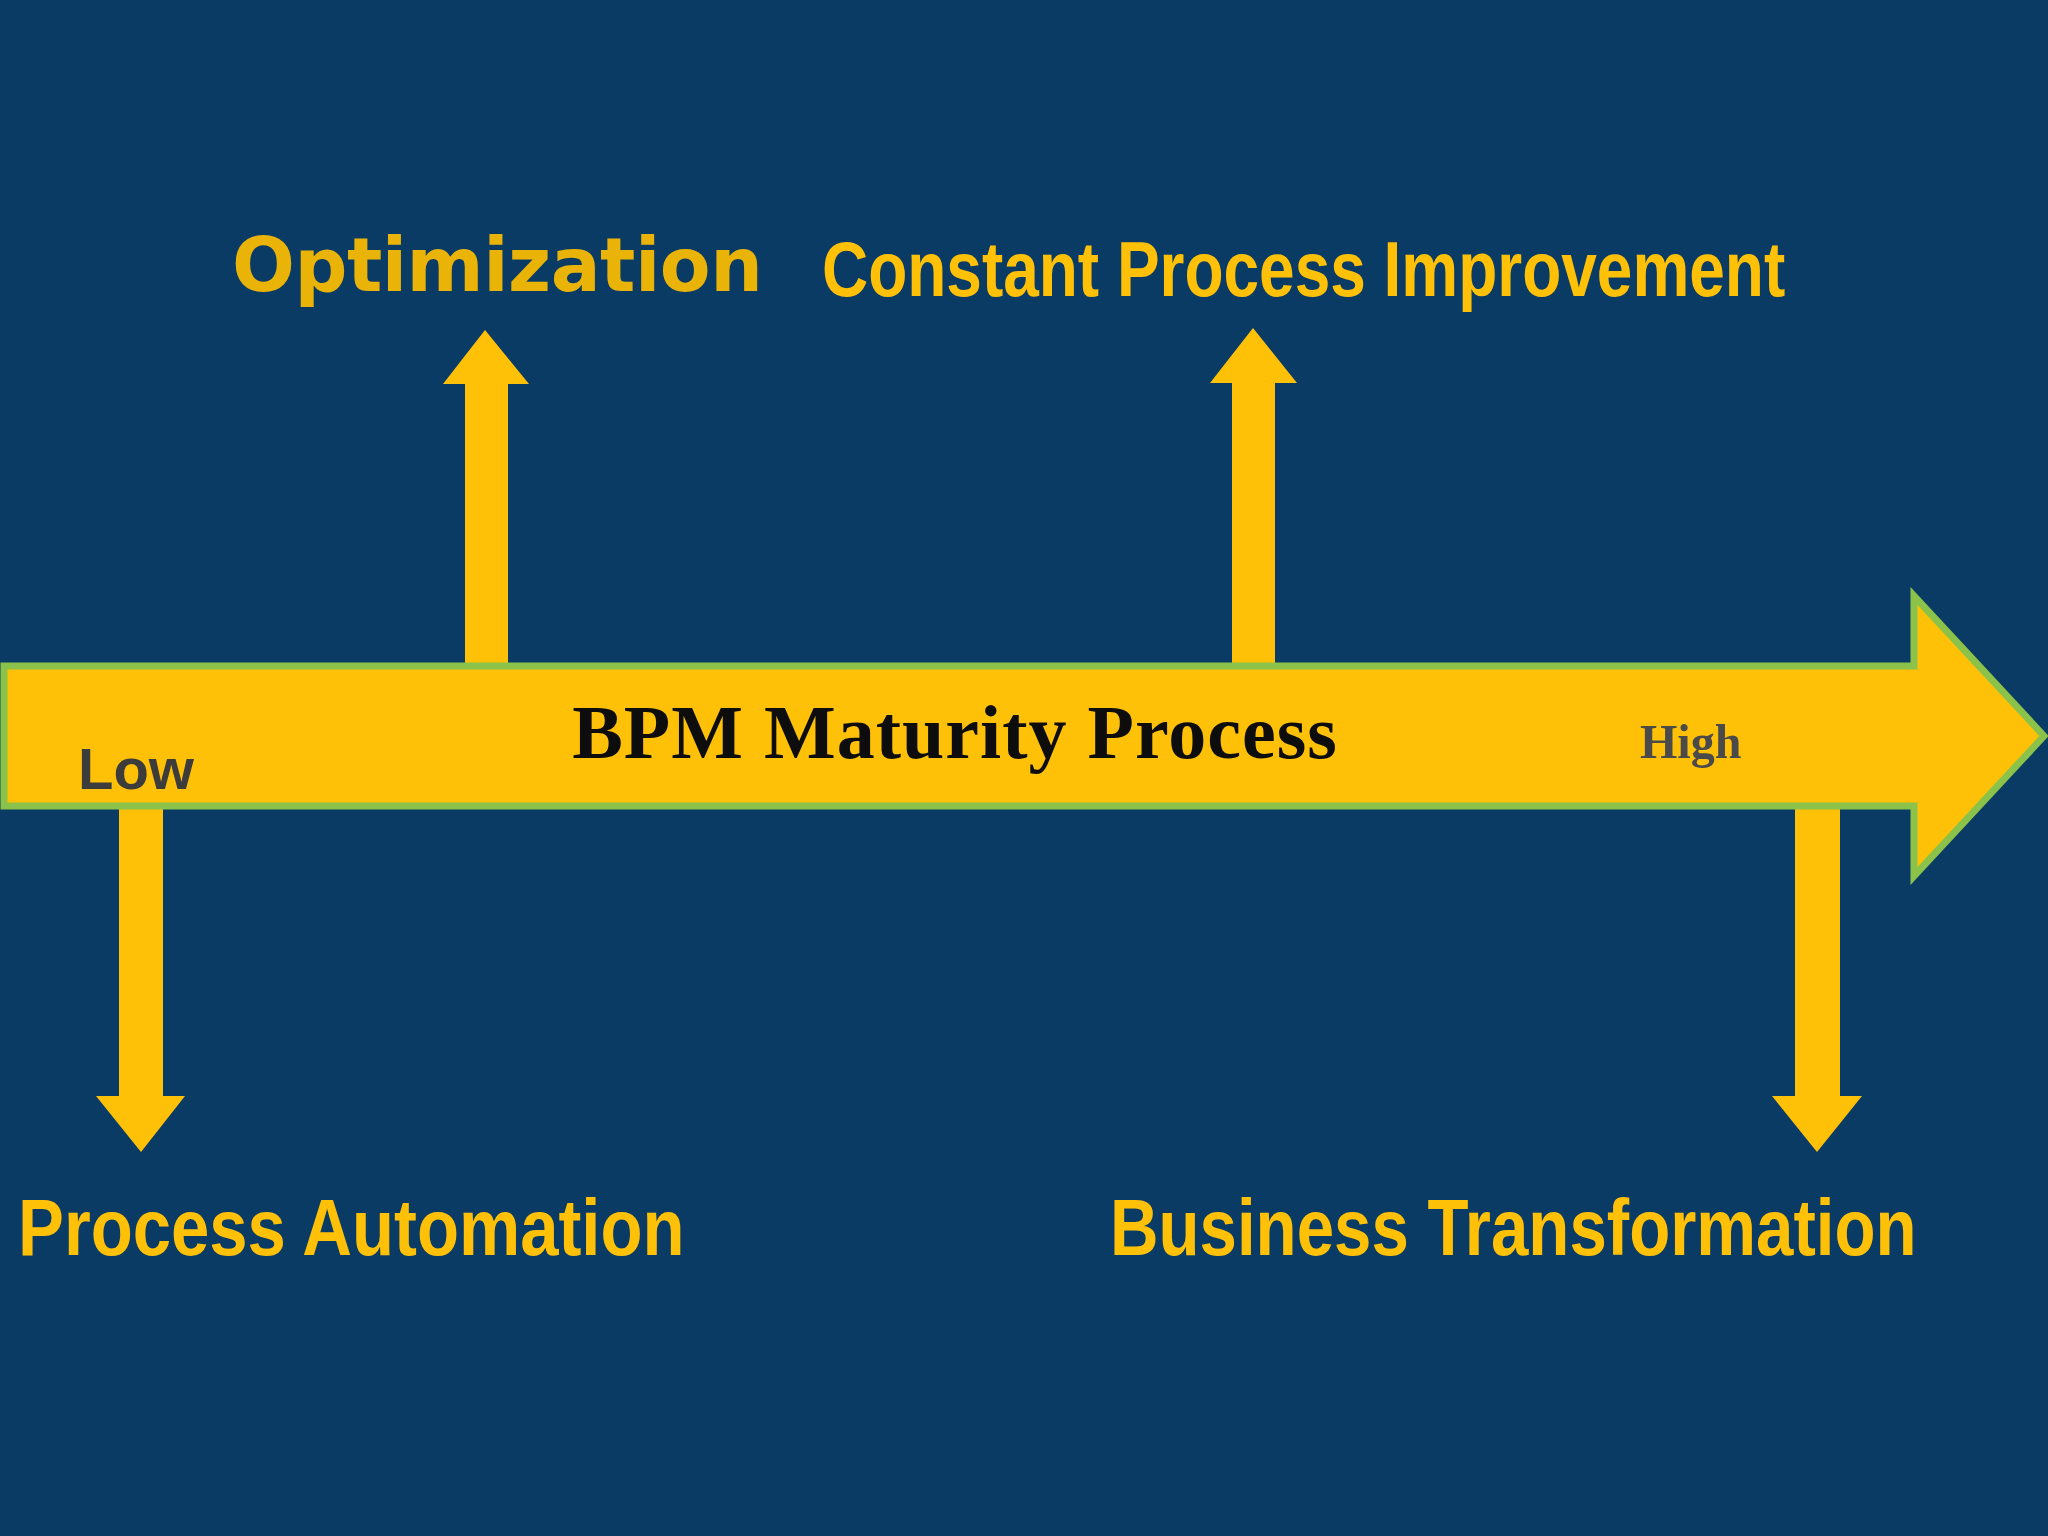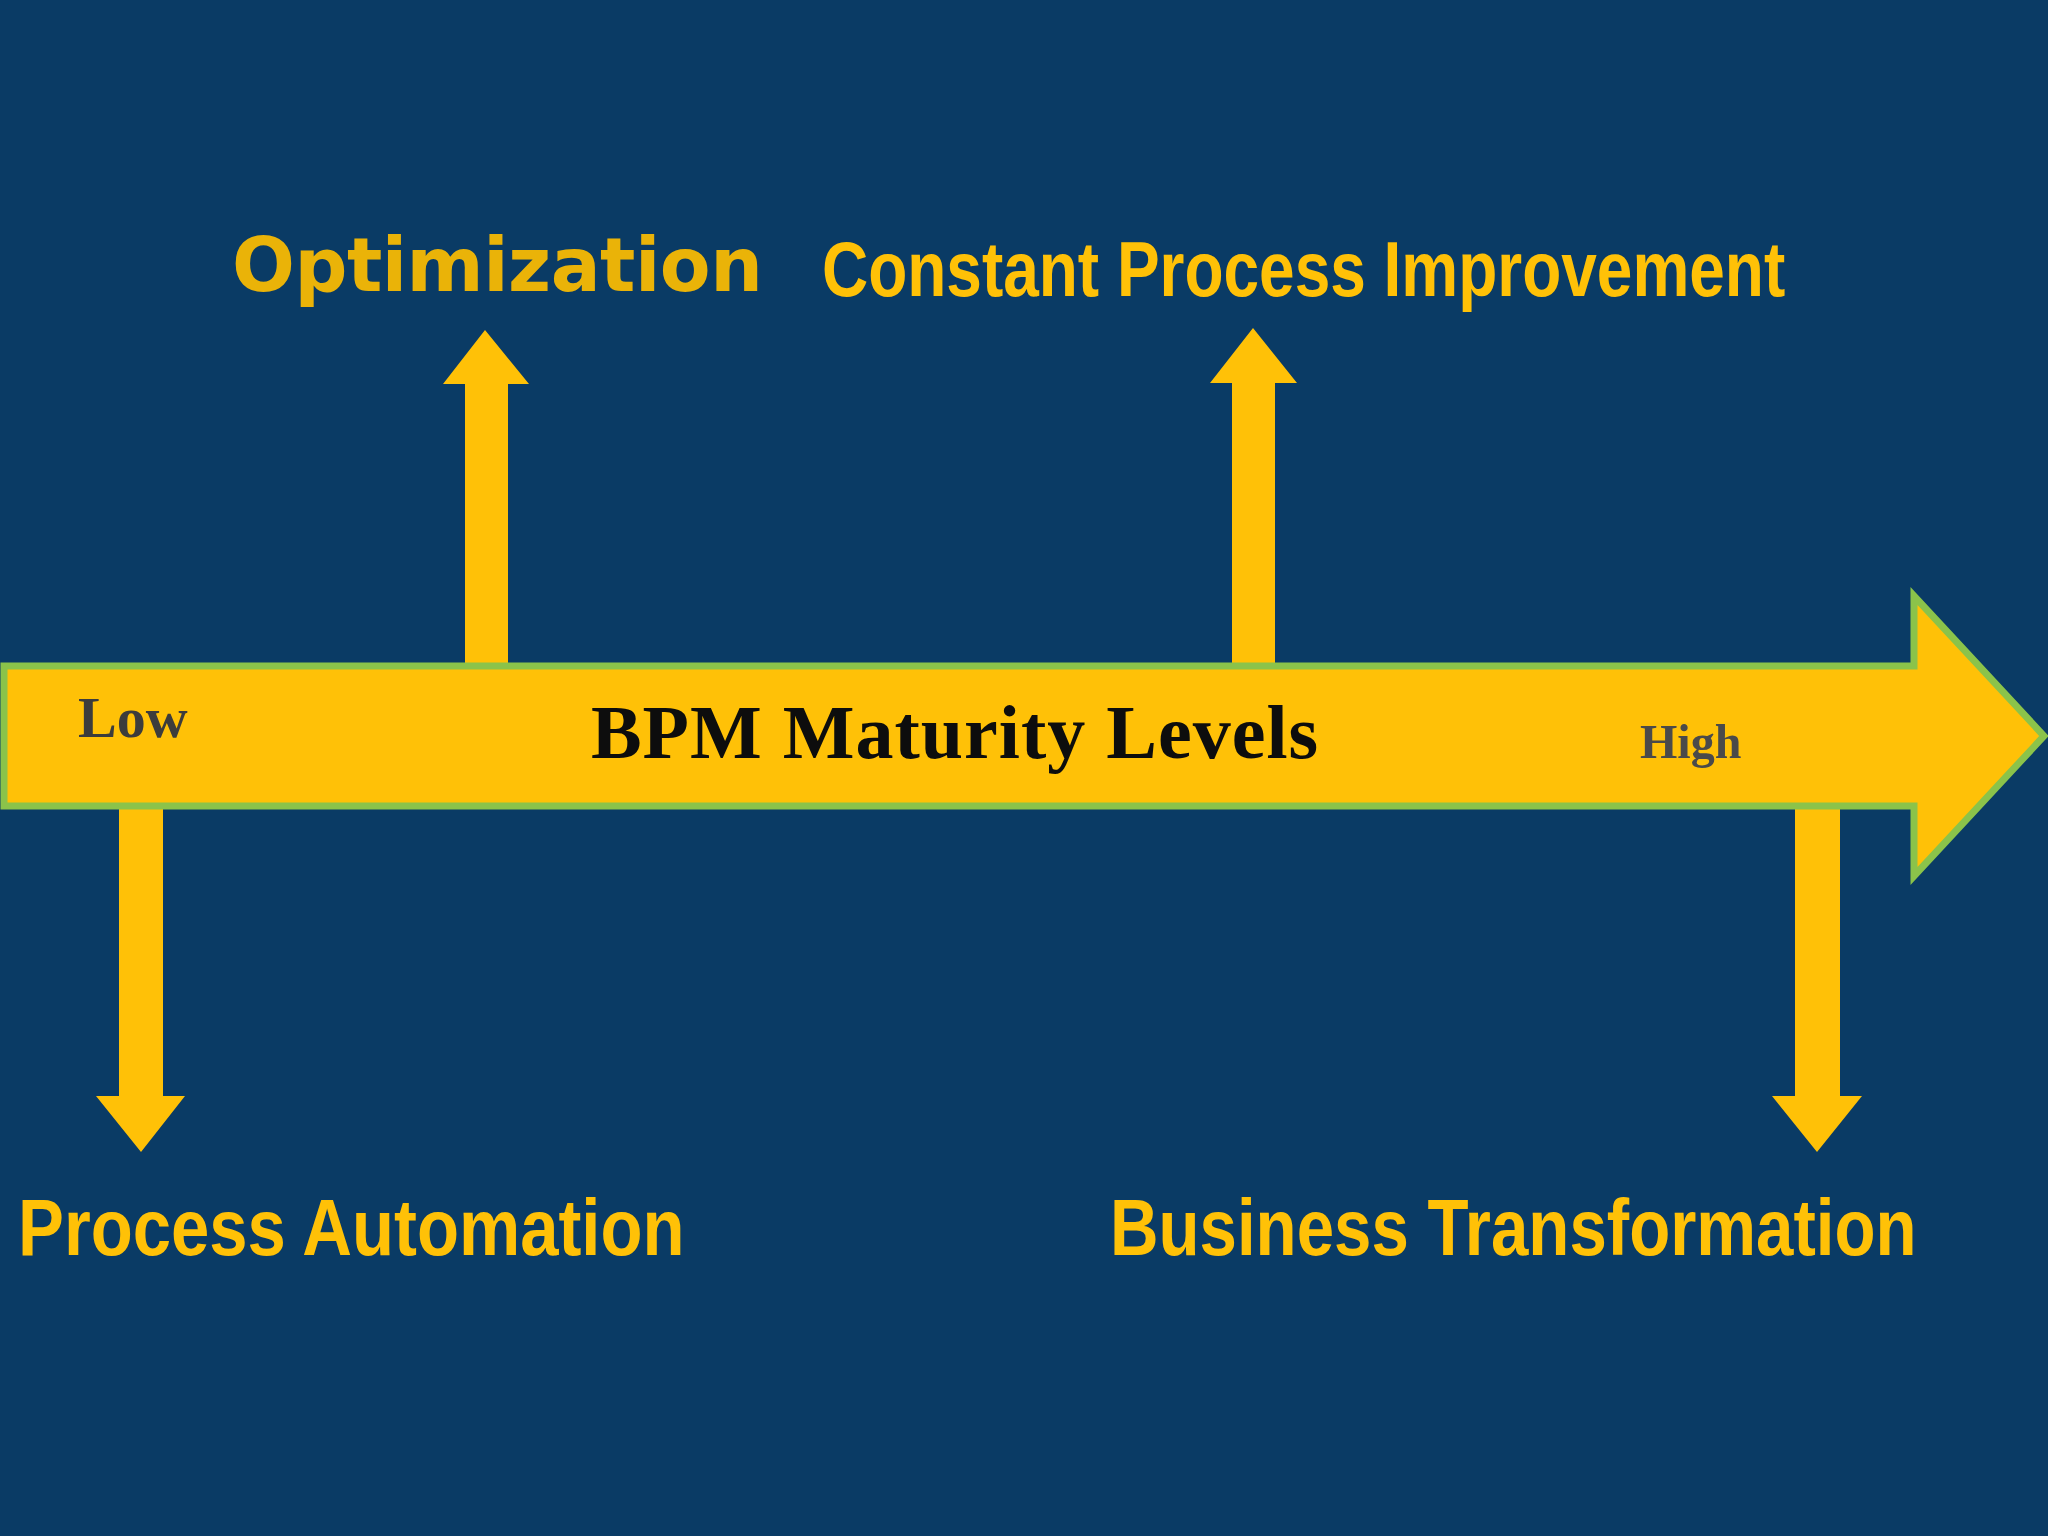--- a/index.html
+++ b/index.html
@@ -87,22 +87,22 @@
     font-weight: bold;
     font-size: 80px;
     color: #FFC107;
     transform: scaleX(0.84);
     transform-origin: left center;
   }
 
   
   #label-low {
     left: 78px;
-    top: 689px;
-    font-family: Liberation Serif, serif;
+    top: 740px;
+    font-family: Liberation Sans, sans-serif;
     font-weight: bold;
     font-size: 58px;
     color: #3c3c3c;
   }
 
   #label-high {
     left: 1640px;
     top: 718px;
     font-family: "Liberation Serif", "DejaVu Serif", serif;
     font-weight: bold;
@@ -162,15 +162,15 @@
   <div class="label" id="label-constant-improvement">Constant Process Improvement</div>
 
   <div class="label" id="label-process-automation">Process Automation</div>
 
   <div class="label" id="label-business-transformation">Business Transformation</div>
 
   <div class="label" id="label-low">Low</div>
 
   <div class="label" id="label-high">High</div>
 
-  <div class="label" id="label-bpm-title">BPM Maturity Levels</div>
+  <div class="label" id="label-bpm-title">BPM Maturity Process</div>
 
 </div>
 
 </body></html>

